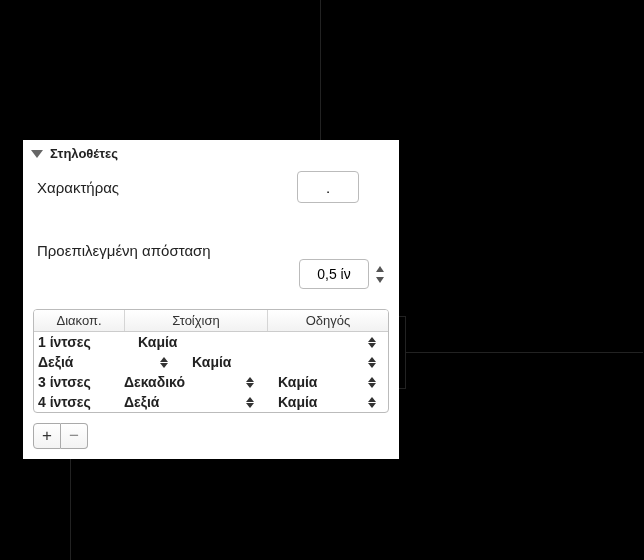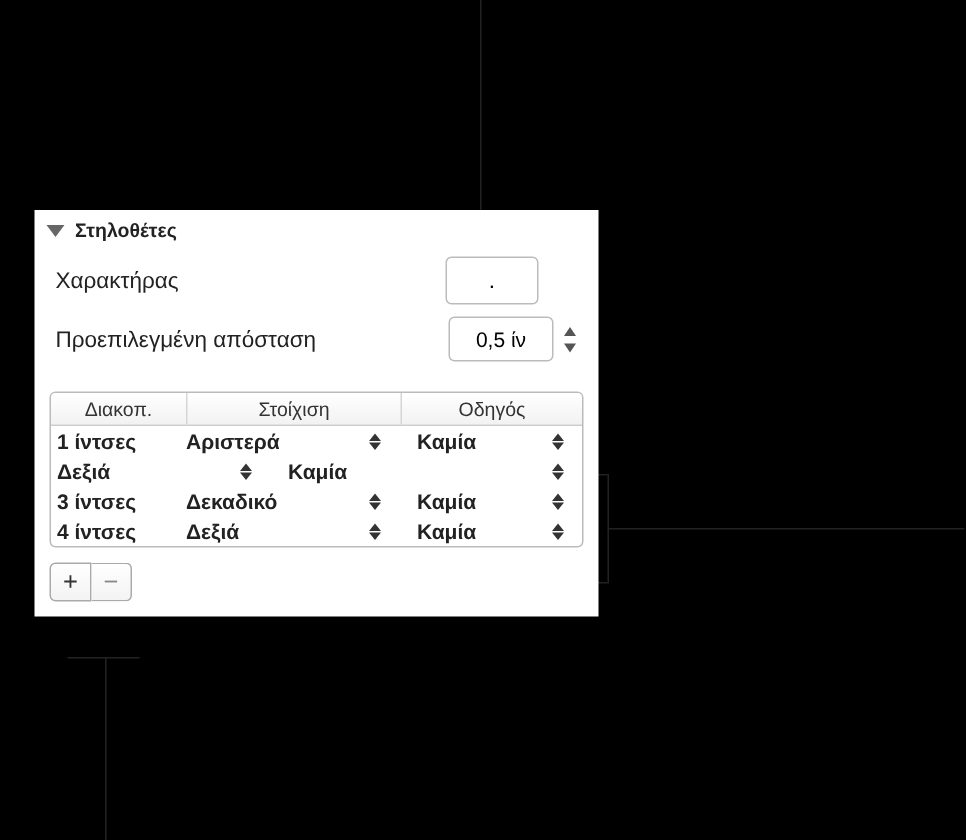--- a/index.html
+++ b/index.html
@@ -59,20 +59,21 @@
       border-radius: 4px;
       text-align: center;
       font-size: 15px;
       background: #fff;
       margin-right: 30px;
     }
     .spacing-group {
       display: flex;
       align-items: center;
       margin-right: 2px;
+      margin-top: 48px;
     }
     .spacing-input {
       width: 64px;
       height: 26px;
       border: 1px solid #bbb;
       border-radius: 4px;
       text-align: center;
       font-size: 14px;
       background: #fff;
     }
@@ -245,27 +246,20 @@
   <div class="table">
     <div class="thead">
       <div class="th col-stop">Διακοπ.</div>
       <div class="th col-align">Στοίχιση</div>
       <div class="th col-lead">Οδηγός</div>
     </div>
     <div class="tbody">
 
       <div class="tr">
         <div class="td-stop"><span class="cell-text">1 ίντσες</span></div>
-        <div class="td-align">
-          <span class="cell-text">Αριστερά</span>
-          <span class="sort-arrows">
-              <span class="sa-up"></span>
-              <span class="sa-down"></span>
-            </span>
-        </div>
         <div class="td-lead">
           <span class="cell-text">Καμία</span>
           <span class="sort-arrows">
               <span class="sa-up"></span>
               <span class="sa-down"></span>
             </span>
         </div>
       </div>
 
       <div class="tr">

